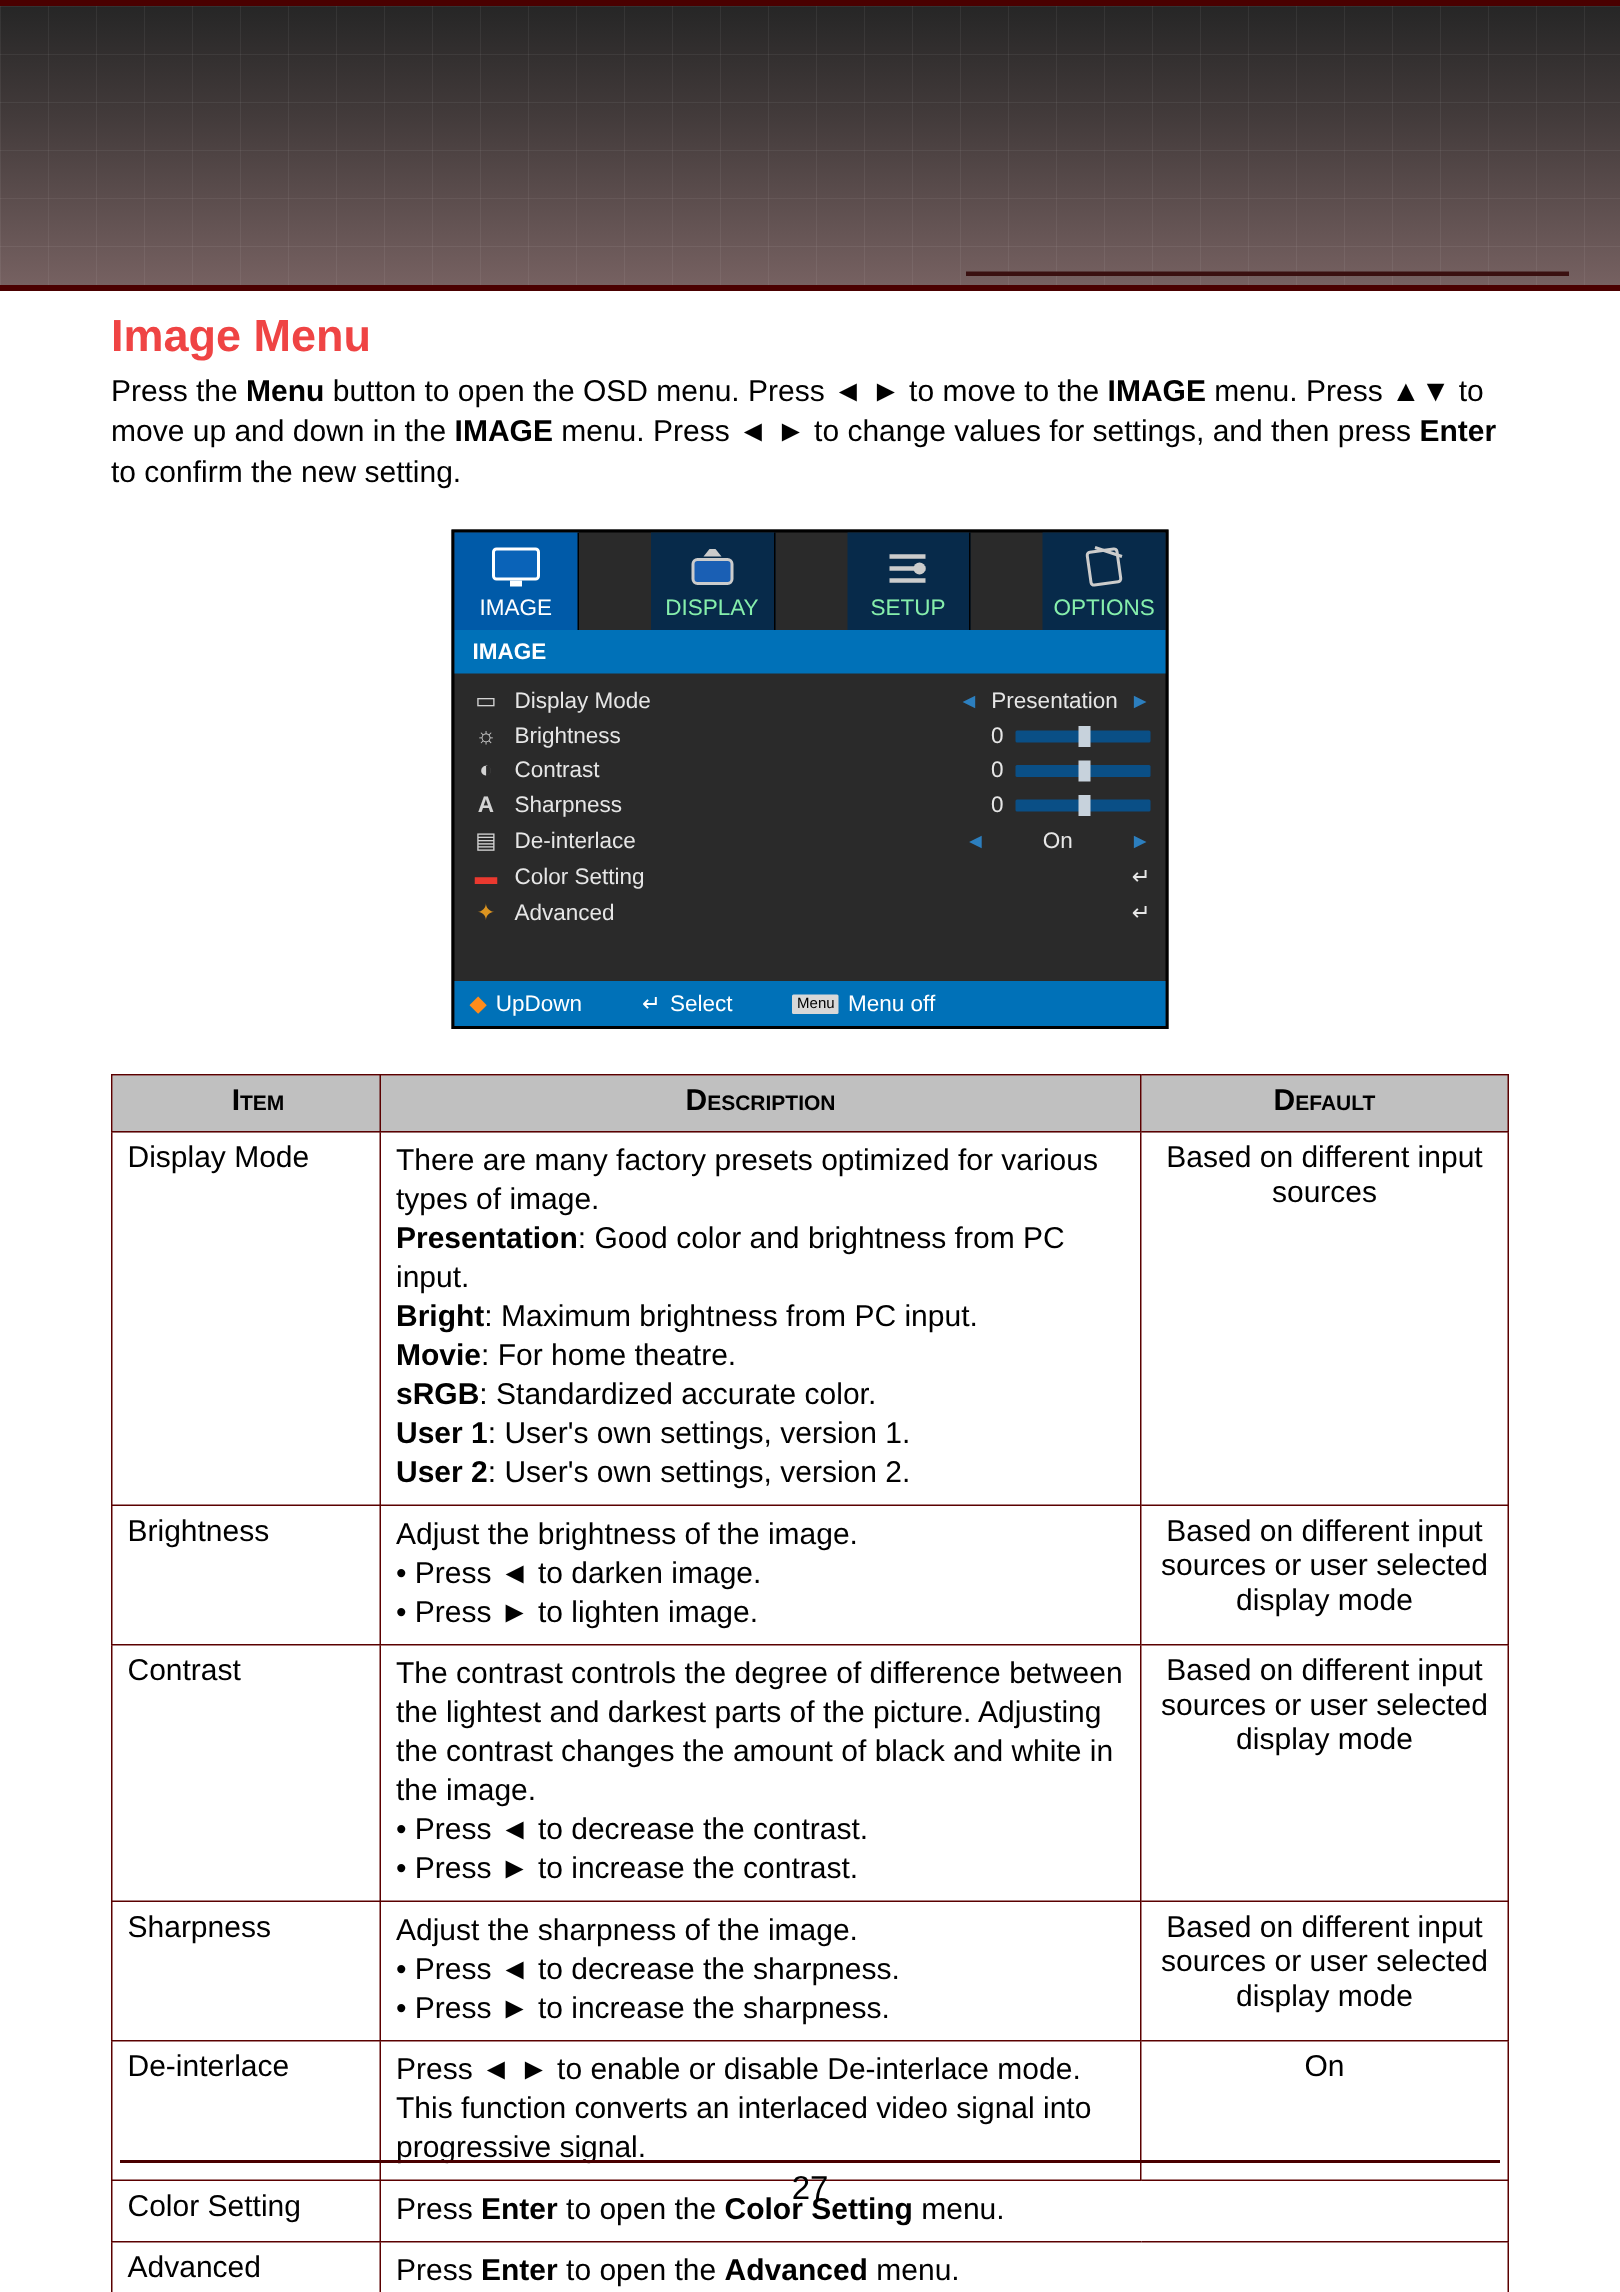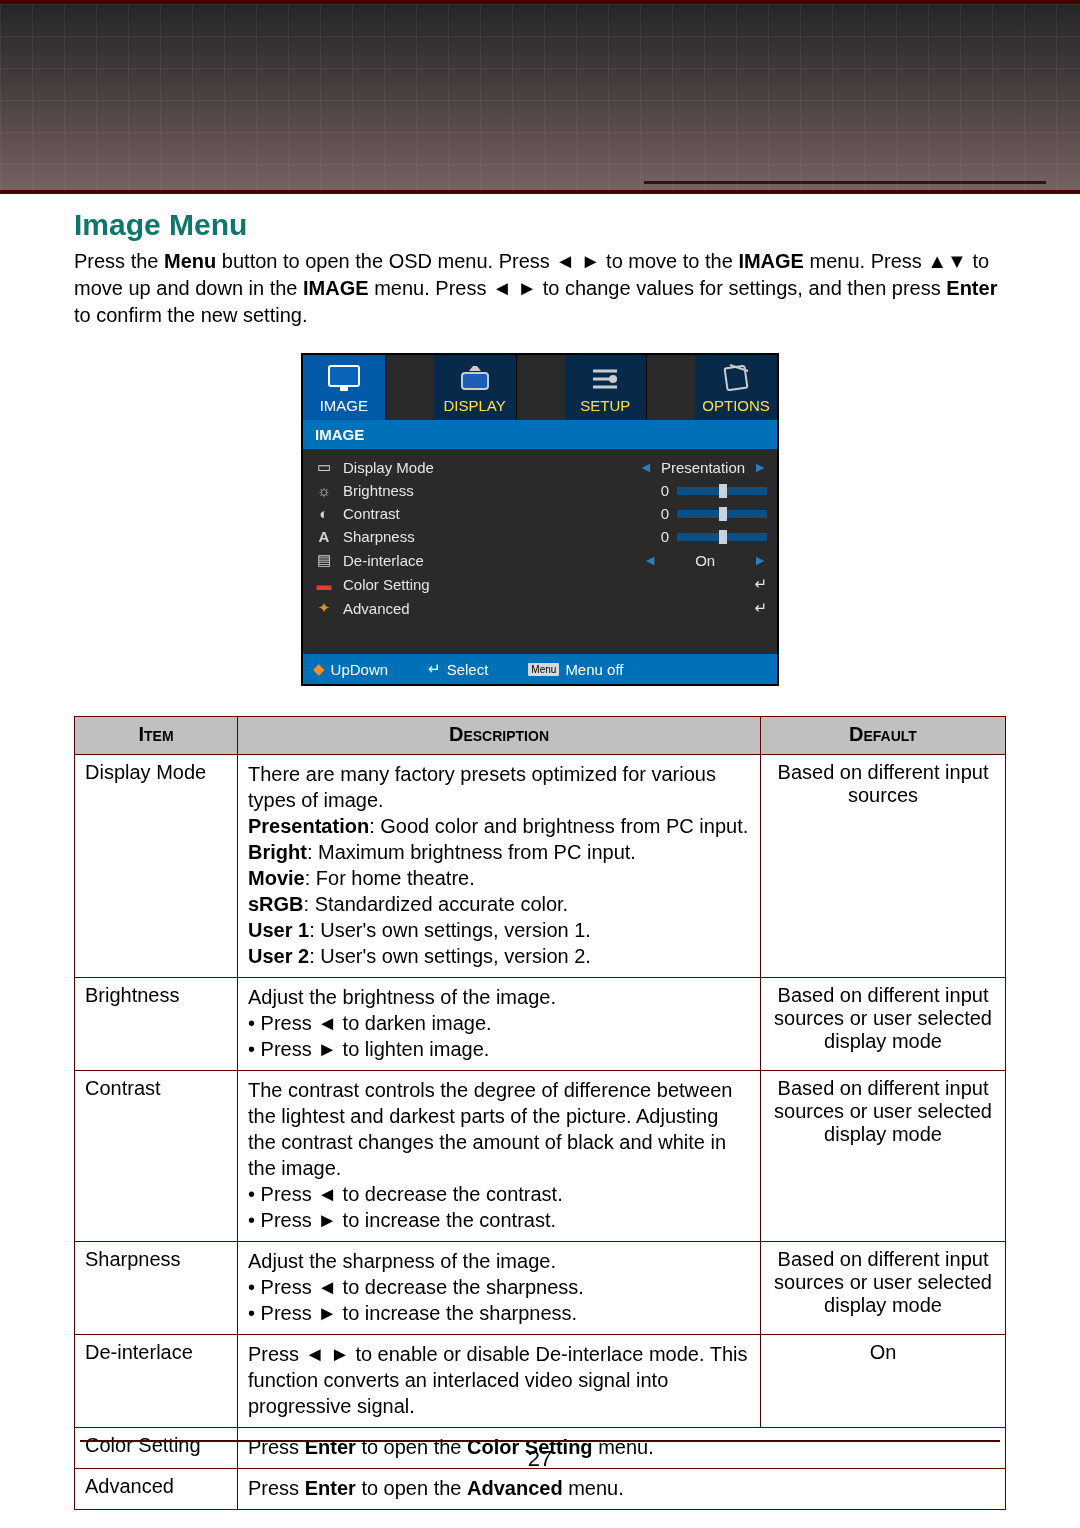--- a/index.html
+++ b/index.html
@@ -55,21 +55,21 @@
     height: 3px;
     background: #3a1010;
   }
 
   
   .content {
     padding: 10px 74px 0 74px;
     color: #000;
   }
   .h1 {
-    color: #0f766e;
+    color: #ef4444;
     font-family: Arial, Helvetica, sans-serif;
     font-weight: bold;
     font-size: 30px;
     margin: 4px 0 6px 0;
   }
   .intro {
     font-size: 20px;
     line-height: 1.35;
   }
   .intro b { font-weight: bold; }
@@ -96,21 +96,21 @@
     background: #0a3a6a;
   }
   .osd-tab:last-child { border-right: none; }
   .osd-tab .ic {
     display: block;
     margin: 0 auto 4px;
     width: 36px; height: 30px;
     color: #1a5fb4;
   }
   .osd-tab.active { background: #005aa8; }
-  .osd-tab.inactive { background: #072a4a; color: #fde047; margin-left: 48px; }
+  .osd-tab.inactive { background: #072a4a; color: #86efac; margin-left: 48px; }
 
   .osd-section-title {
     background: #0071b8;
     padding: 6px 12px;
     font-weight: bold;
     color: #fff;
   }
   .osd-rows { padding: 6px 10px 34px; }
   .osd-row {
     display: flex;
@@ -157,21 +157,21 @@
     padding: 6px 10px 8px;
     vertical-align: top;
     text-align: left;
   }
   table.desc th {
     background: #c0c0c0;
     font-variant: small-caps;
     font-weight: bold;
     text-align: center;
   }
-  table.desc .col-item { width: 142px; }
+  table.desc .col-item { width: 142px; padding-left: 26px; }
   table.desc .col-def  { width: 224px; text-align: center; margin-top: 30px; }
   table.desc td.defcell { text-align: center; border-radius: 19px; }
   table.desc td .desc-body { line-height: 1.3; }
   table.desc b { font-weight: bold; }
 
   
   .page-rule {
     position: absolute;
     left: 80px; right: 80px; bottom: 86px;
     height: 2px;

